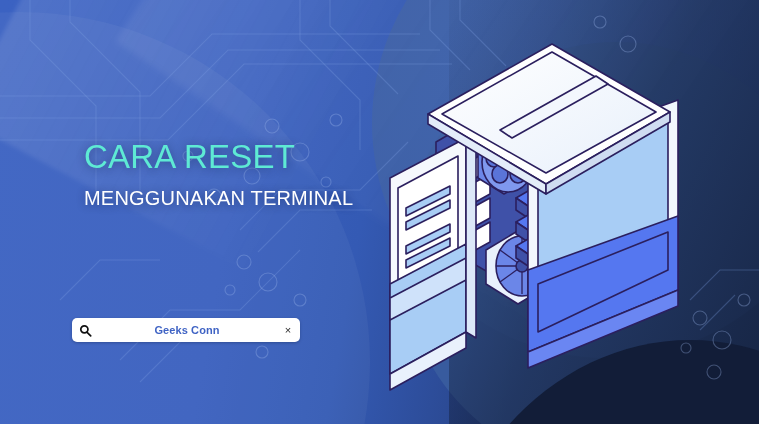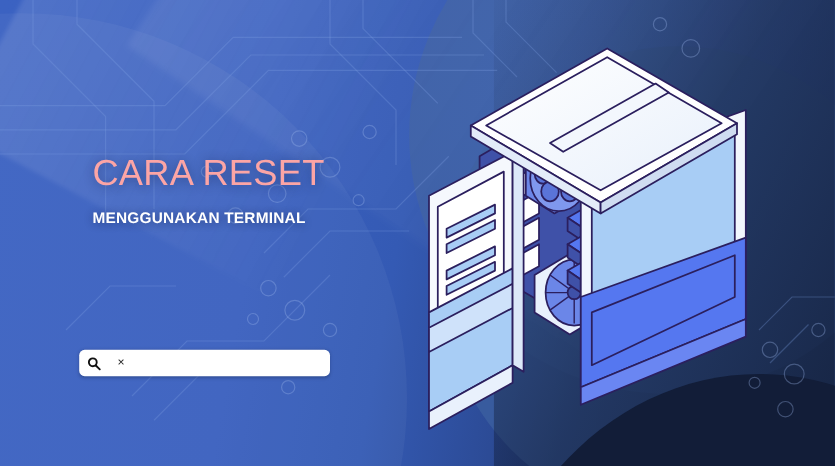--- a/index.html
+++ b/index.html
@@ -76,29 +76,29 @@
     position: absolute;
     left: 84px; top: 136px;
     width: 340px;
     z-index: 6;
   }
   .h1 {
     font-size: 33px;
     line-height: 42px;
     letter-spacing: .2px;
     font-weight: 400;
-    color: #fca5a5;
+    color: #5eead4;
     text-shadow: 0 1px 10px rgba(10,24,62,.45);
     white-space: nowrap;
   }
   .h2 {
     margin-top: 8px;
-    font-size: 14px;
+    font-size: 20px;
     line-height: 24px;
-    font-weight: 700;
+    font-weight: 400;
     letter-spacing: .2px;
     color: #ffffff;
     text-shadow: 0 1px 8px rgba(10,24,62,.45);
     white-space: nowrap;
   }
   
   .searchbar {
     position: absolute;
     left: 72px; top: 318px;
     width: 228px; height: 24px;
@@ -306,16 +306,17 @@
     <div class="h2">MENGGUNAKAN TERMINAL</div>
   </div>
 
   <div class="searchbar">
     <span class="s-icon">
       <svg width="13" height="13" viewBox="0 0 16 16" fill="none" stroke="#111111" stroke-width="2.1">
         <circle cx="6.6" cy="6.6" r="4.4"></circle>
         <path d="M10 10.2 L14.4 14.6" stroke-linecap="round"></path>
       </svg>
     </span>
+    <input class="s-value" type="text" value="Geeks Conn" style="">
     <span class="s-close">×</span>
   </div>
 
 </div>
 
 </body></html>

